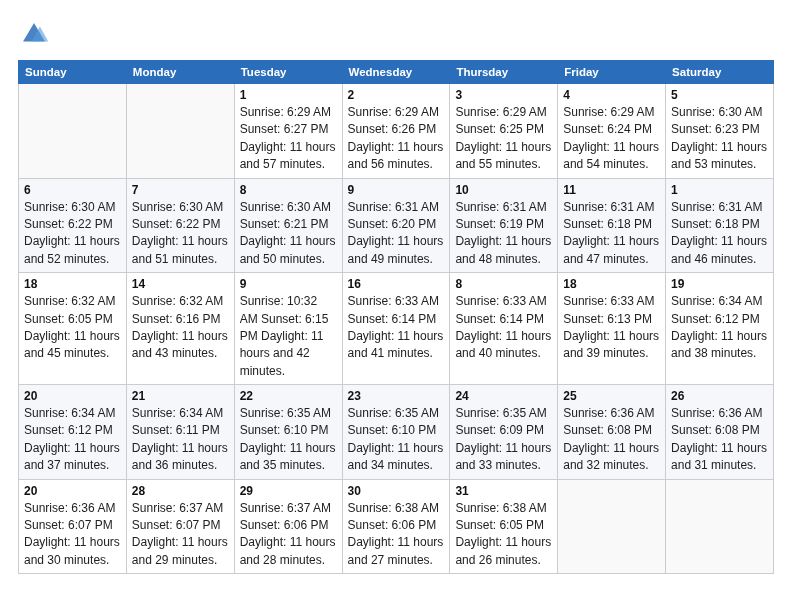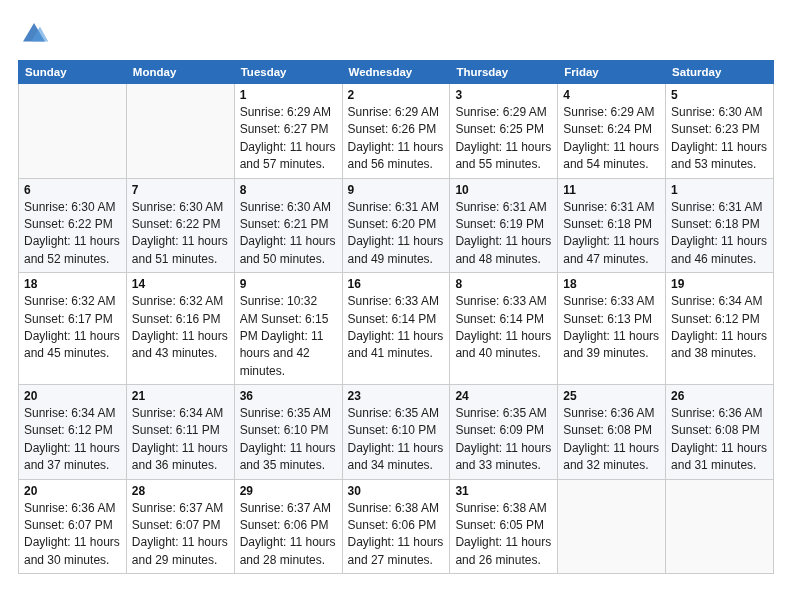--- a/index.html
+++ b/index.html
@@ -213,21 +213,21 @@
             <span class="day-number">1</span>
             <div class="day-info">Sunrise: 6:31 AM
 Sunset: 6:18 PM
 Daylight: 11 hours and 46 minutes.</div>
           </td>
         </tr>
         <tr>
           <td>
             <span class="day-number">18</span>
             <div class="day-info">Sunrise: 6:32 AM
-Sunset: 6:17 PM
+Sunset: 6:05 PM
 Daylight: 11 hours and 45 minutes.</div>
           </td>
           <td>
             <span class="day-number">14</span>
             <div class="day-info">Sunrise: 6:32 AM
 Sunset: 6:16 PM
 Daylight: 11 hours and 43 minutes.</div>
           </td>
           <td>
             <span class="day-number">9</span>
@@ -267,21 +267,21 @@
 Sunset: 6:12 PM
 Daylight: 11 hours and 37 minutes.</div>
           </td>
           <td>
             <span class="day-number">21</span>
             <div class="day-info">Sunrise: 6:34 AM
 Sunset: 6:11 PM
 Daylight: 11 hours and 36 minutes.</div>
           </td>
           <td>
-            <span class="day-number">36</span>
+            <span class="day-number">22</span>
             <div class="day-info">Sunrise: 6:35 AM
 Sunset: 6:10 PM
 Daylight: 11 hours and 35 minutes.</div>
           </td>
           <td>
             <span class="day-number">23</span>
             <div class="day-info">Sunrise: 6:35 AM
 Sunset: 6:10 PM
 Daylight: 11 hours and 34 minutes.</div>
           </td>

